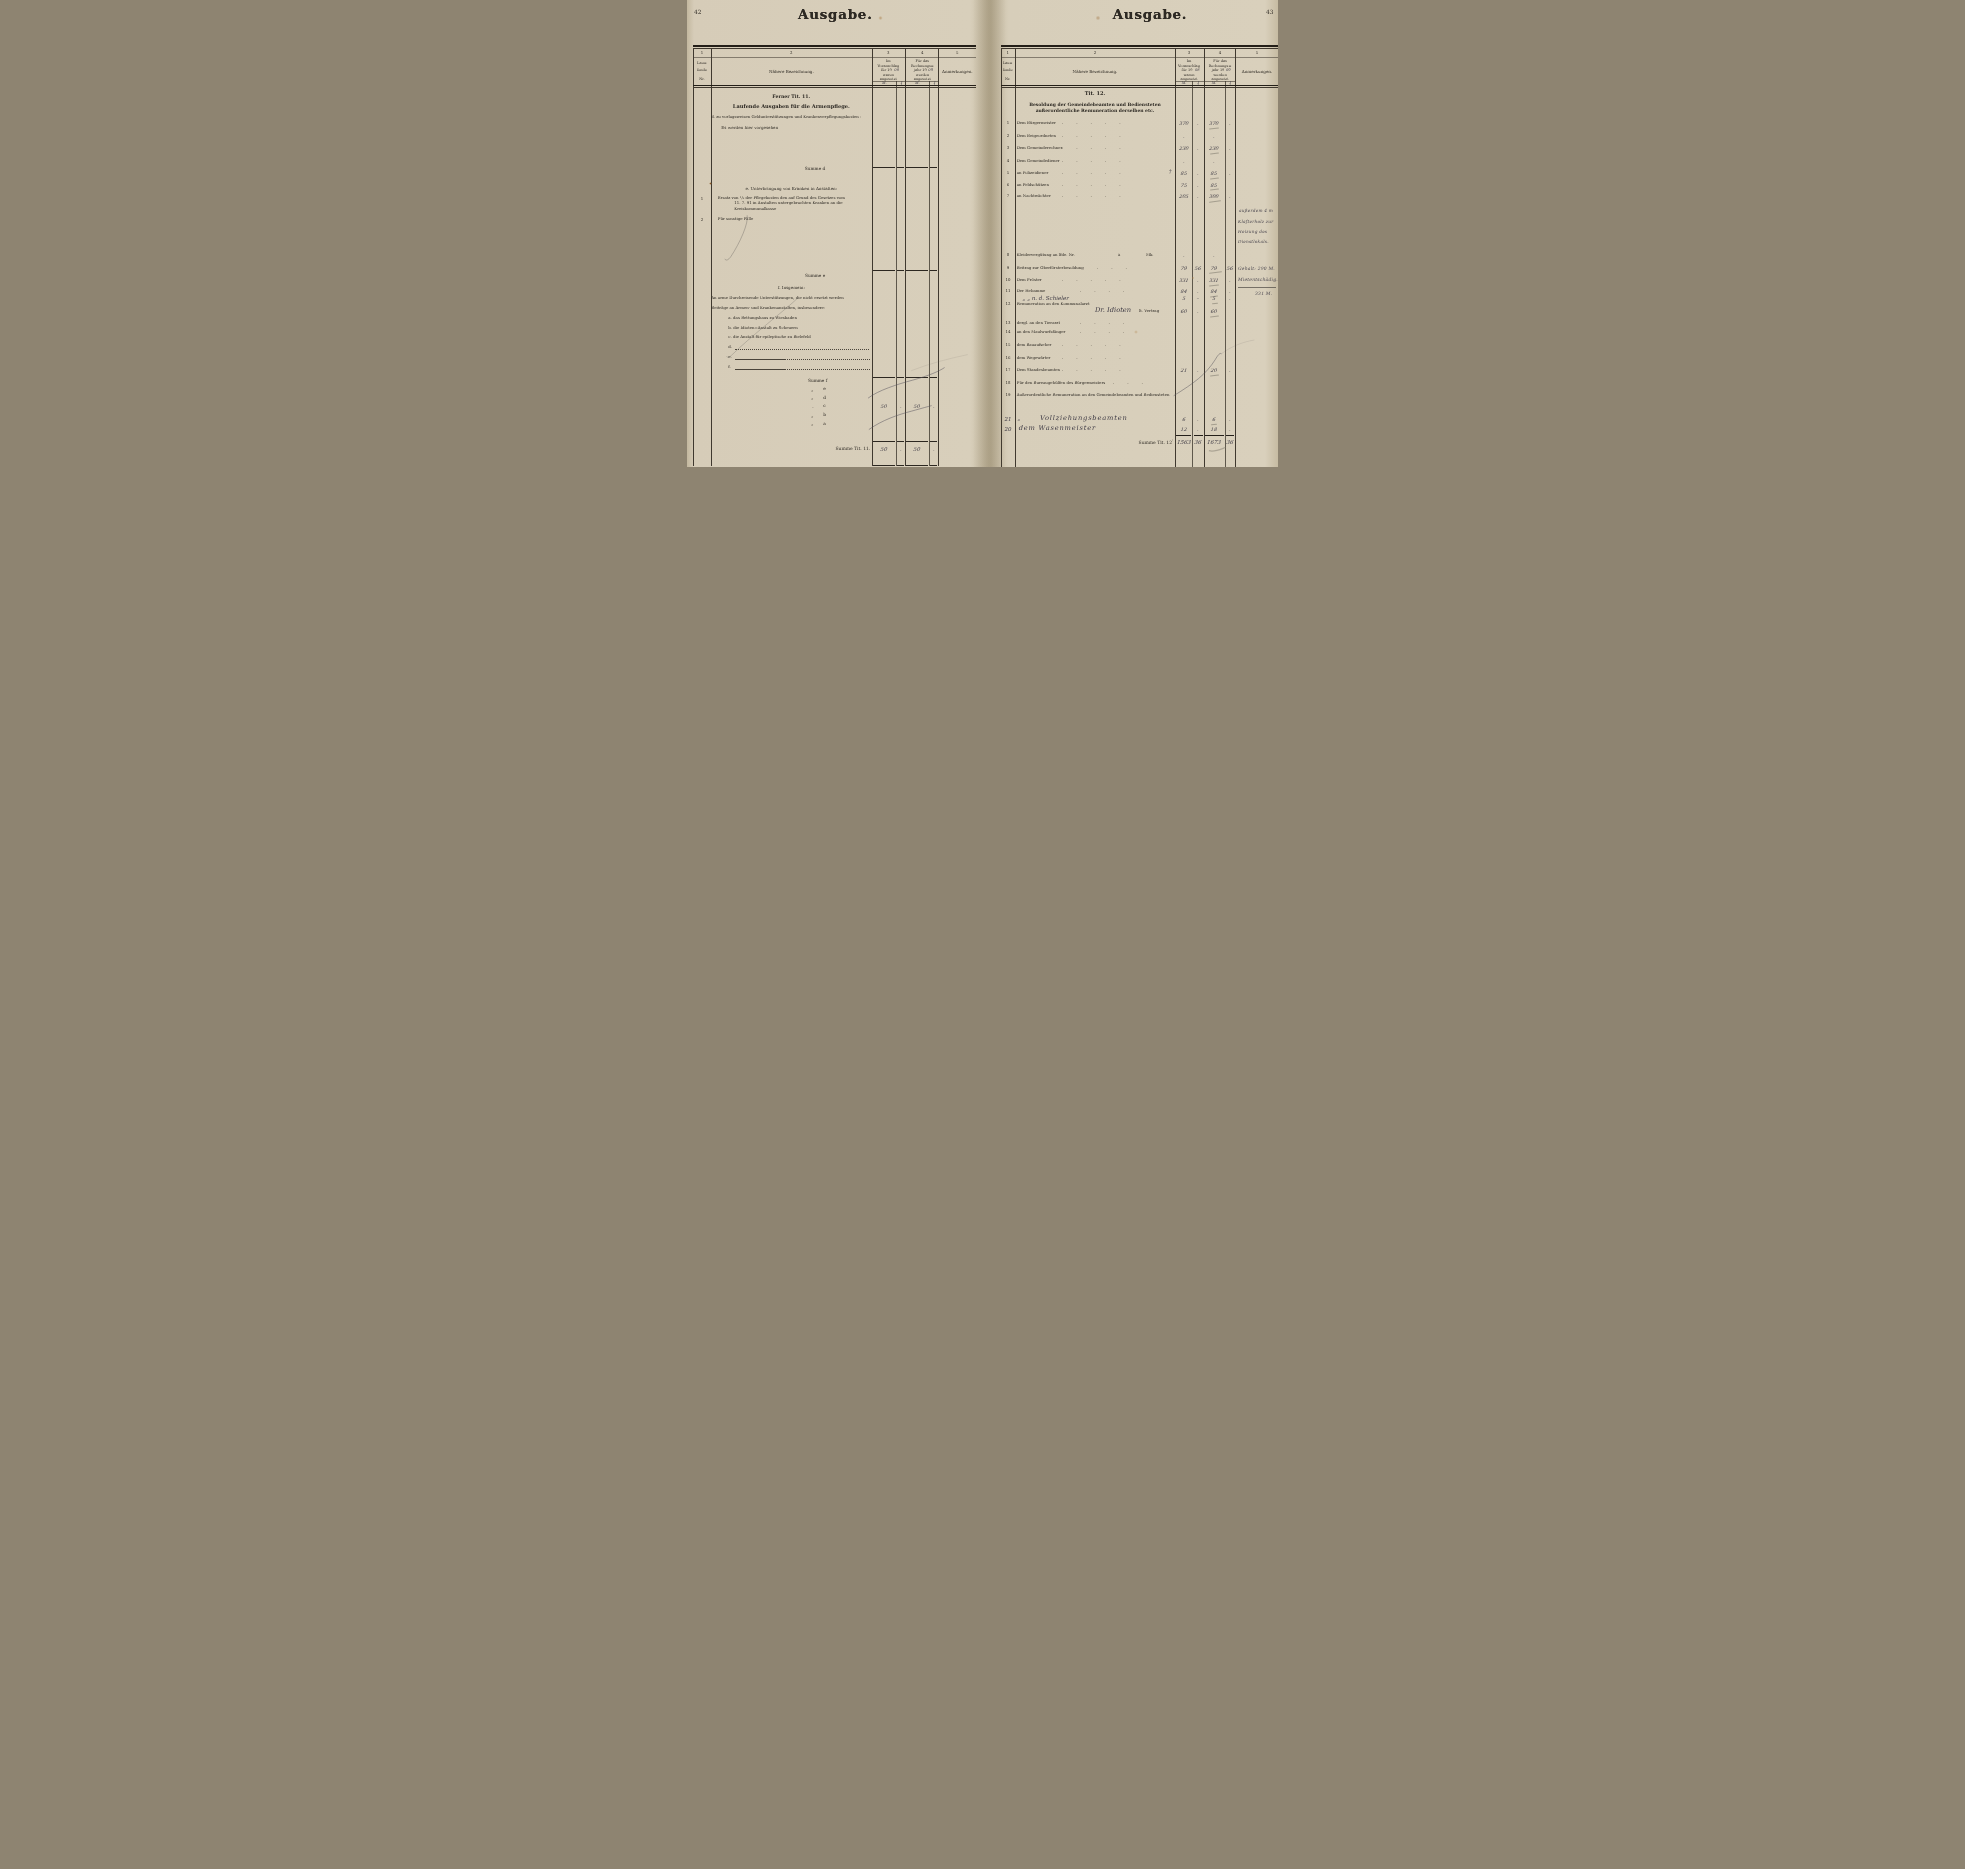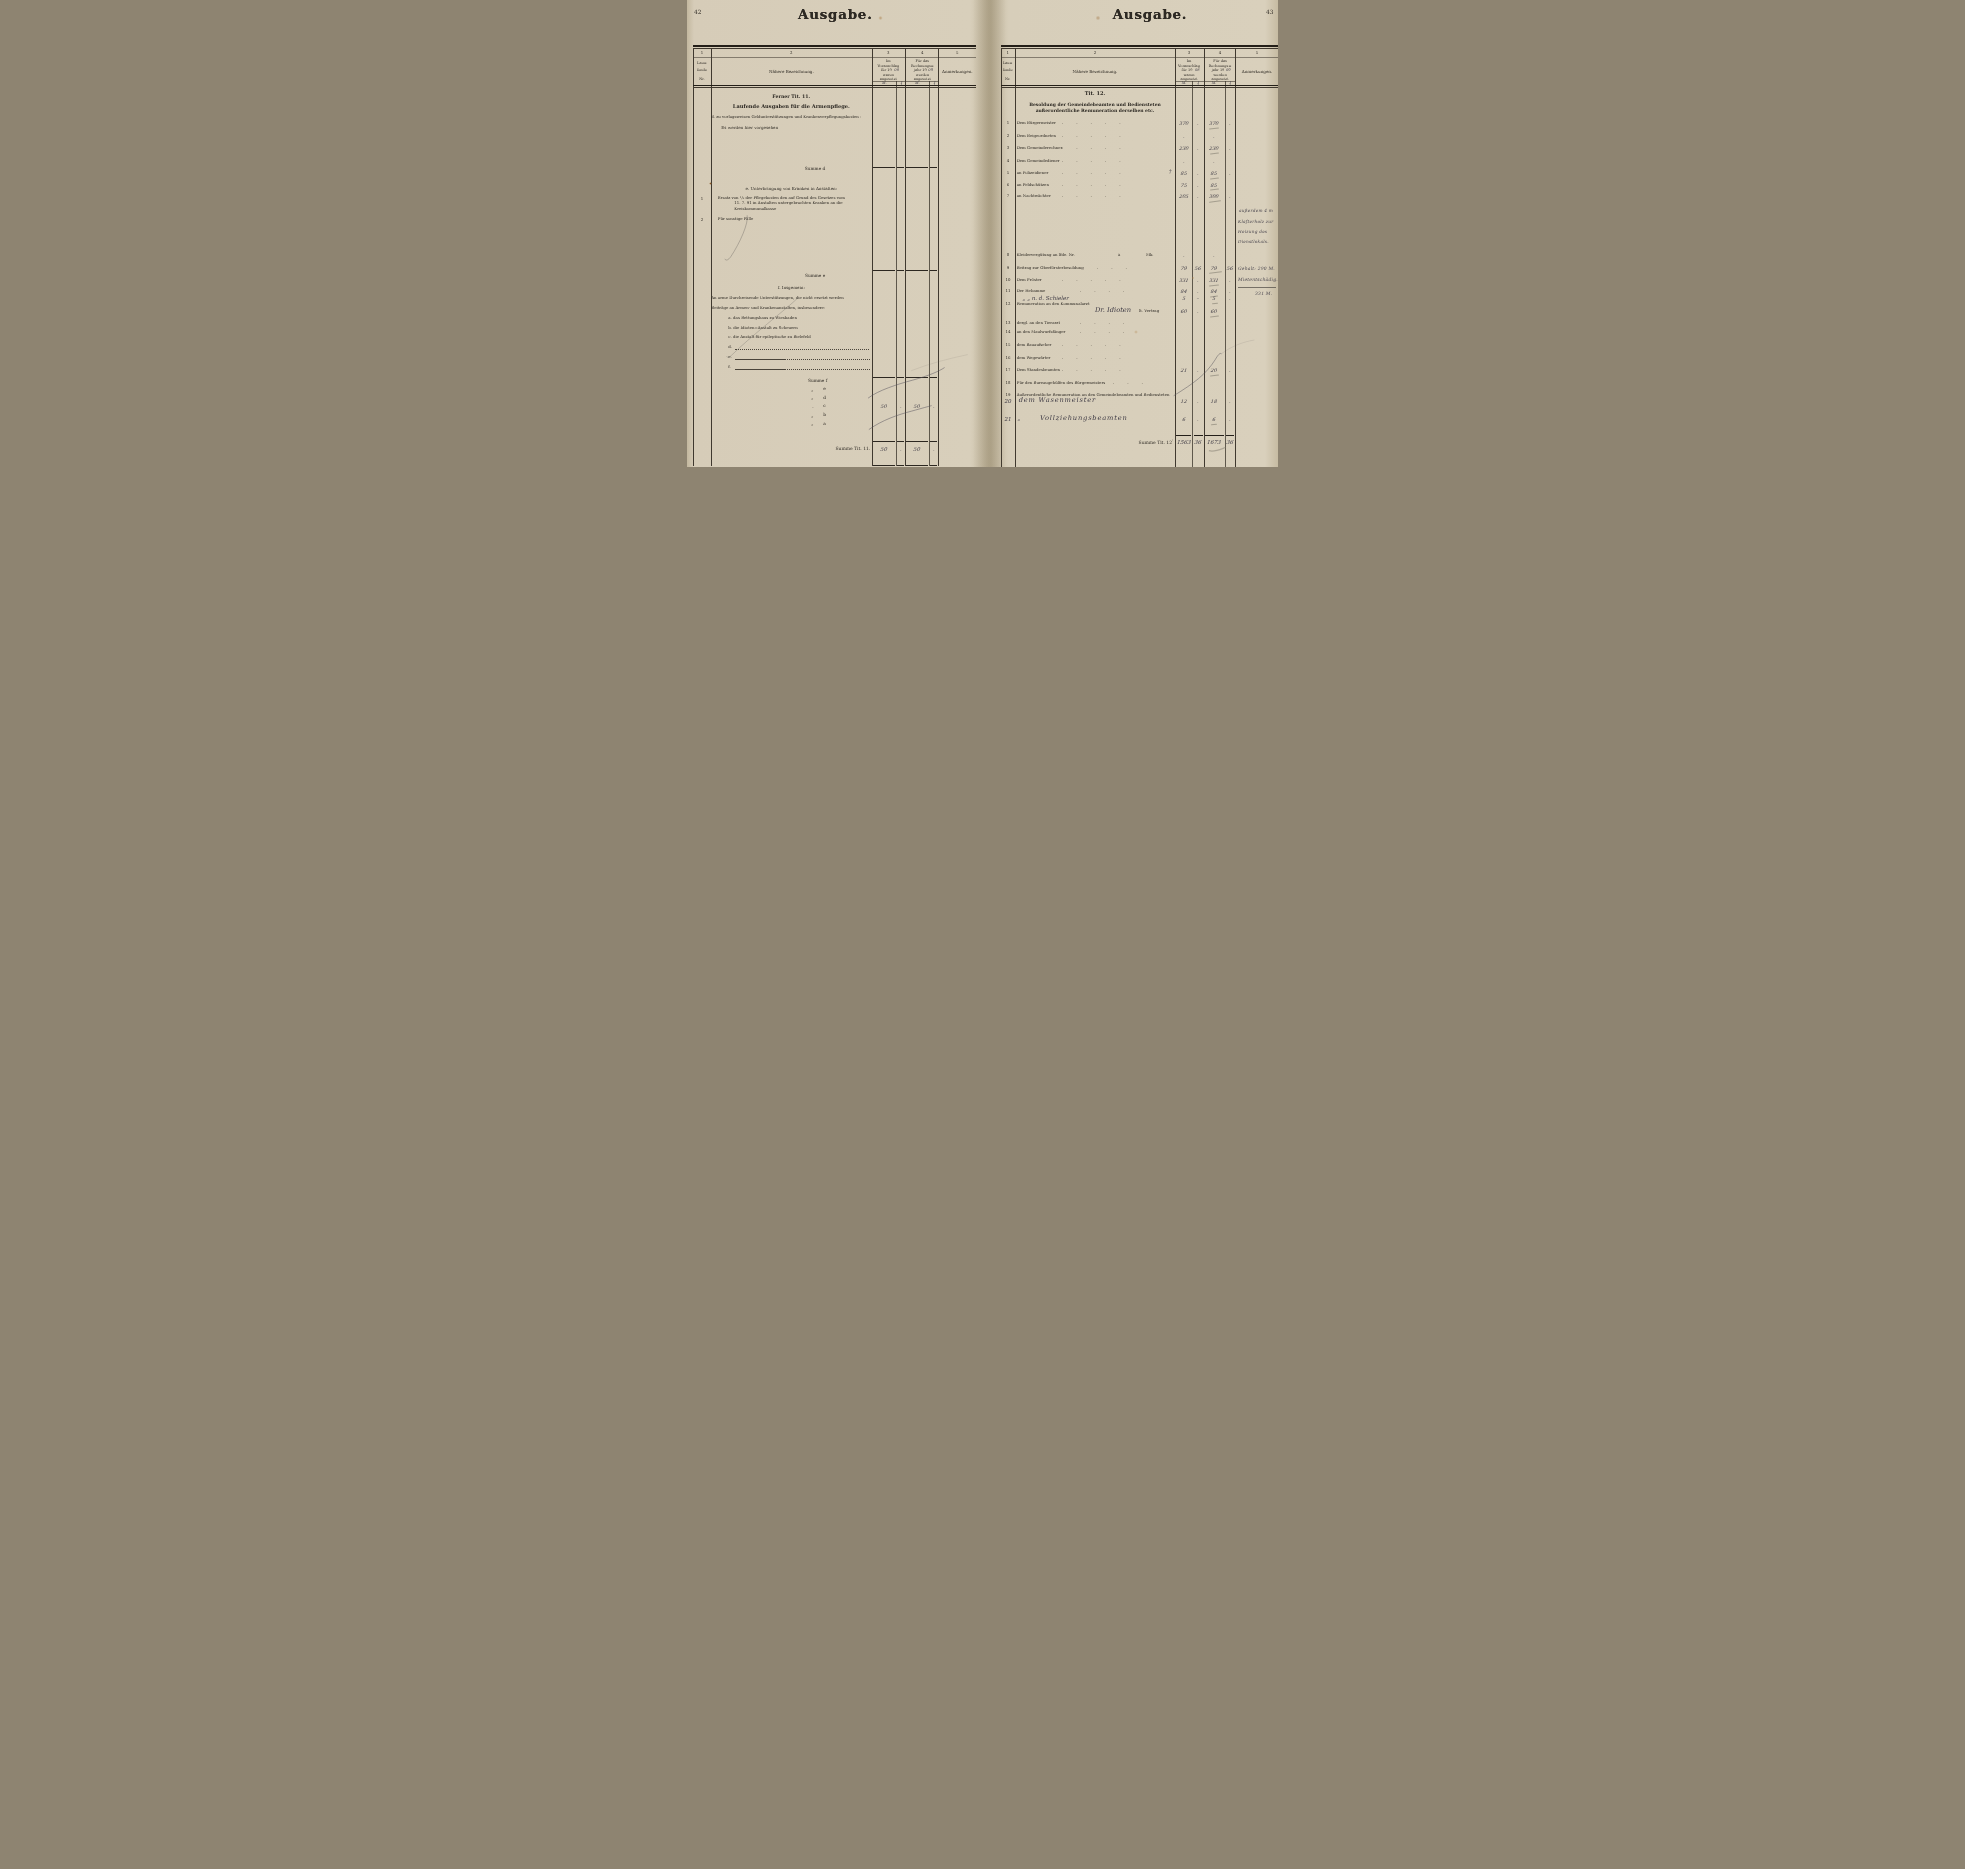--- a/index.html
+++ b/index.html
@@ -411,21 +411,21 @@
     <div class="row" style="top:380px">
       <span class="nr print" style="left:0;width:13.8px;">18</span>
       <span class="lbl print" style="left:15.7px;">Für den Bureaugehülfen des Bürgermeisters</span>
       <span class="dots print" style="left:112px;">. . .</span>
     </div>
     <div class="row" style="top:392px">
       <span class="nr print" style="left:0;width:13.8px;">19</span>
       <span class="lbl print" style="left:15.7px;">Außerordentliche Remuneration an den Gemeindebeamten und Bediensteten</span>
     </div>
 
-    <div class="row" style="top:398px">
+    <div class="row" style="top:426px">
       <span class="nr hand" style="left:0;width:13.8px;font-size:5.5px;">20</span>
       <span class="hand" style="position:absolute;left:17.7px;top:-1.6px;font-size:6.7px;letter-spacing:0.8px;">dem Wasenmeister</span>
       <span class="val hand" style="left:183px;">12</span>
       <span class="val hand" style="left:197px;">.</span>
       <span class="val hand" style="left:213px;">18</span>
       <span class="val hand" style="left:229px;">.</span>
     </div>
     <div class="row" style="top:416px">
       <span class="nr hand" style="left:0;width:13.8px;font-size:5.5px;">21</span>
       <span class="hand" style="position:absolute;left:16.5px;top:-0.8px;font-size:5.5px;">„</span>

